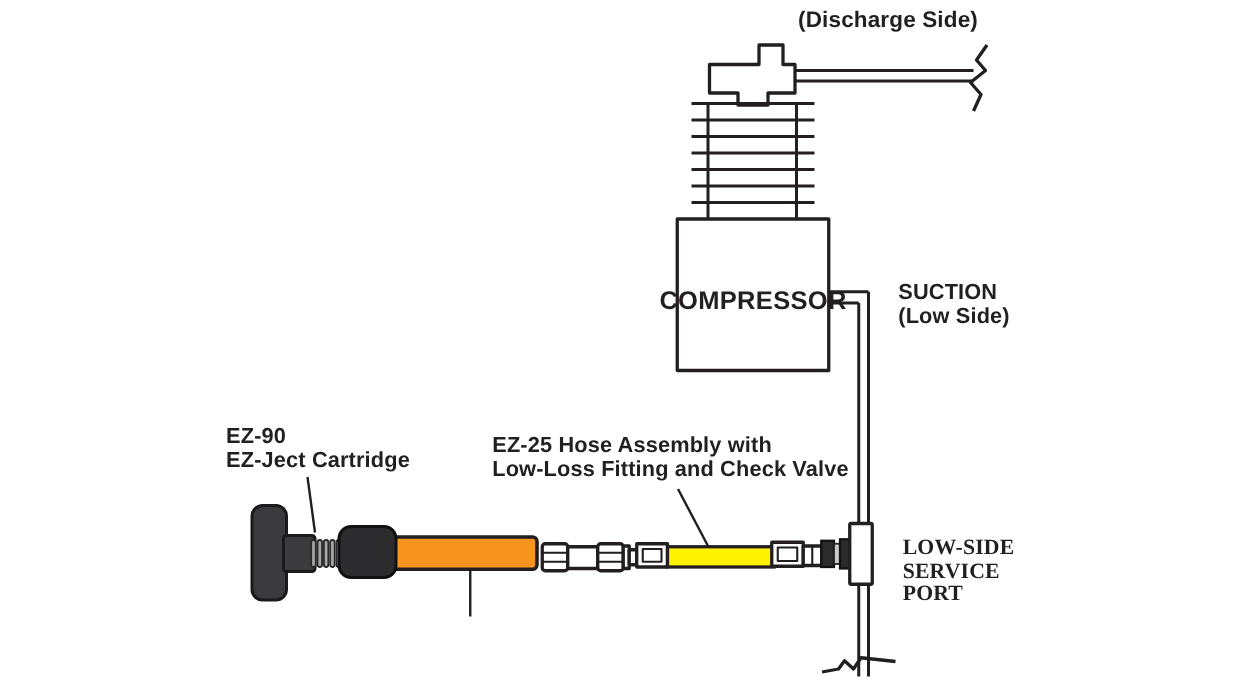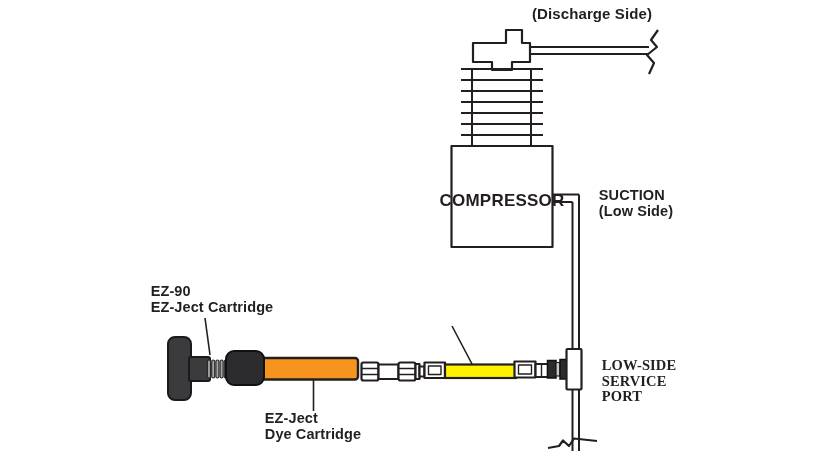--- a/index.html
+++ b/index.html
@@ -107,26 +107,24 @@
     <div>SUCTION</div>
     <div>(Low Side)</div>
   </div>
 
   <div class="lbl lbl-ez50">
     <div>EZ-90</div>
     <div>EZ-Ject Cartridge</div>
   </div>
 
   <div class="lbl lbl-ez25">
+    <div>EZ-25 Hose Assembly with</div>
+    <div>Low-Loss Fitting and Check Valve</div>
   </div>
 
-  <div class="lbl lbl-dye">
-    <div>EZ-Ject</div>
-    <div>Dye Cartridge</div>
-  </div>
 
   <div class="lbl lbl-port">
     <div>LOW-SIDE</div>
     <div>SERVICE</div>
     <div>PORT</div>
   </div>
 
 </div>
 
 </body></html>

